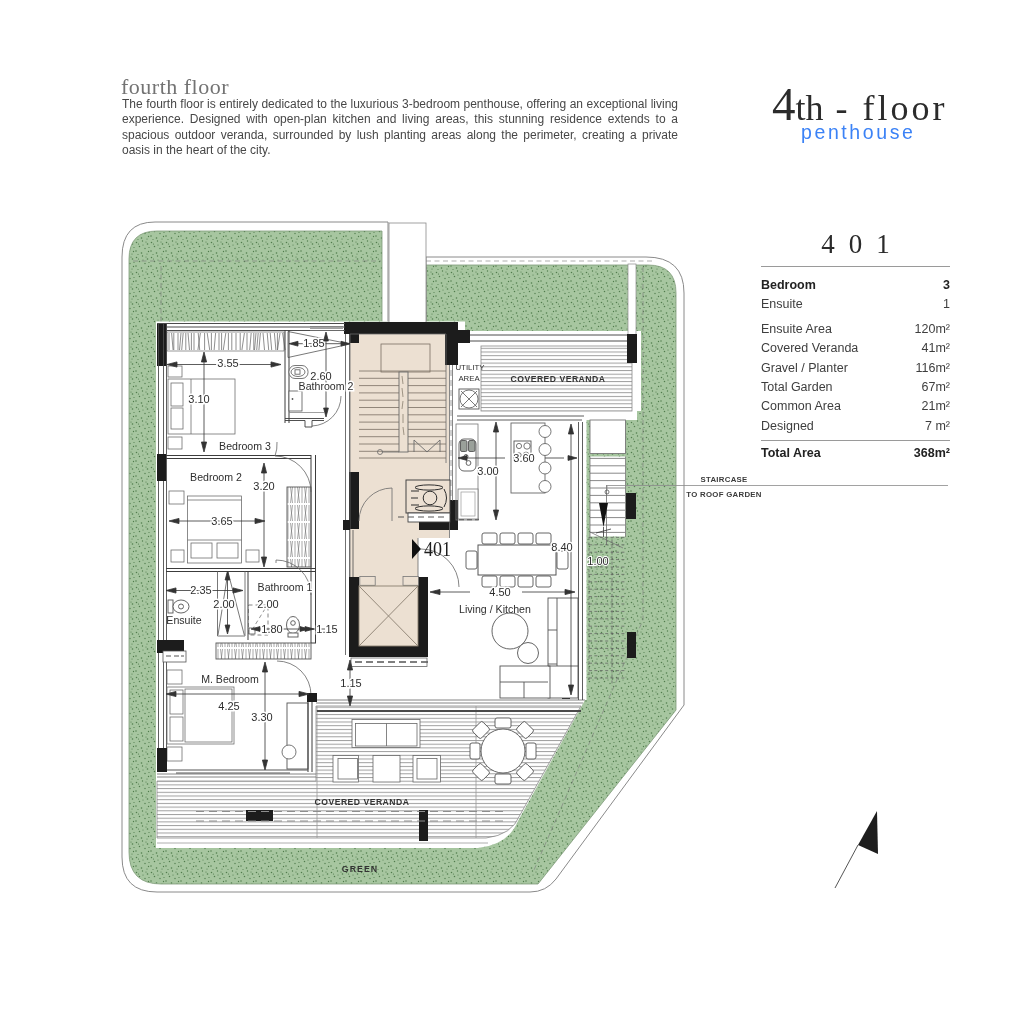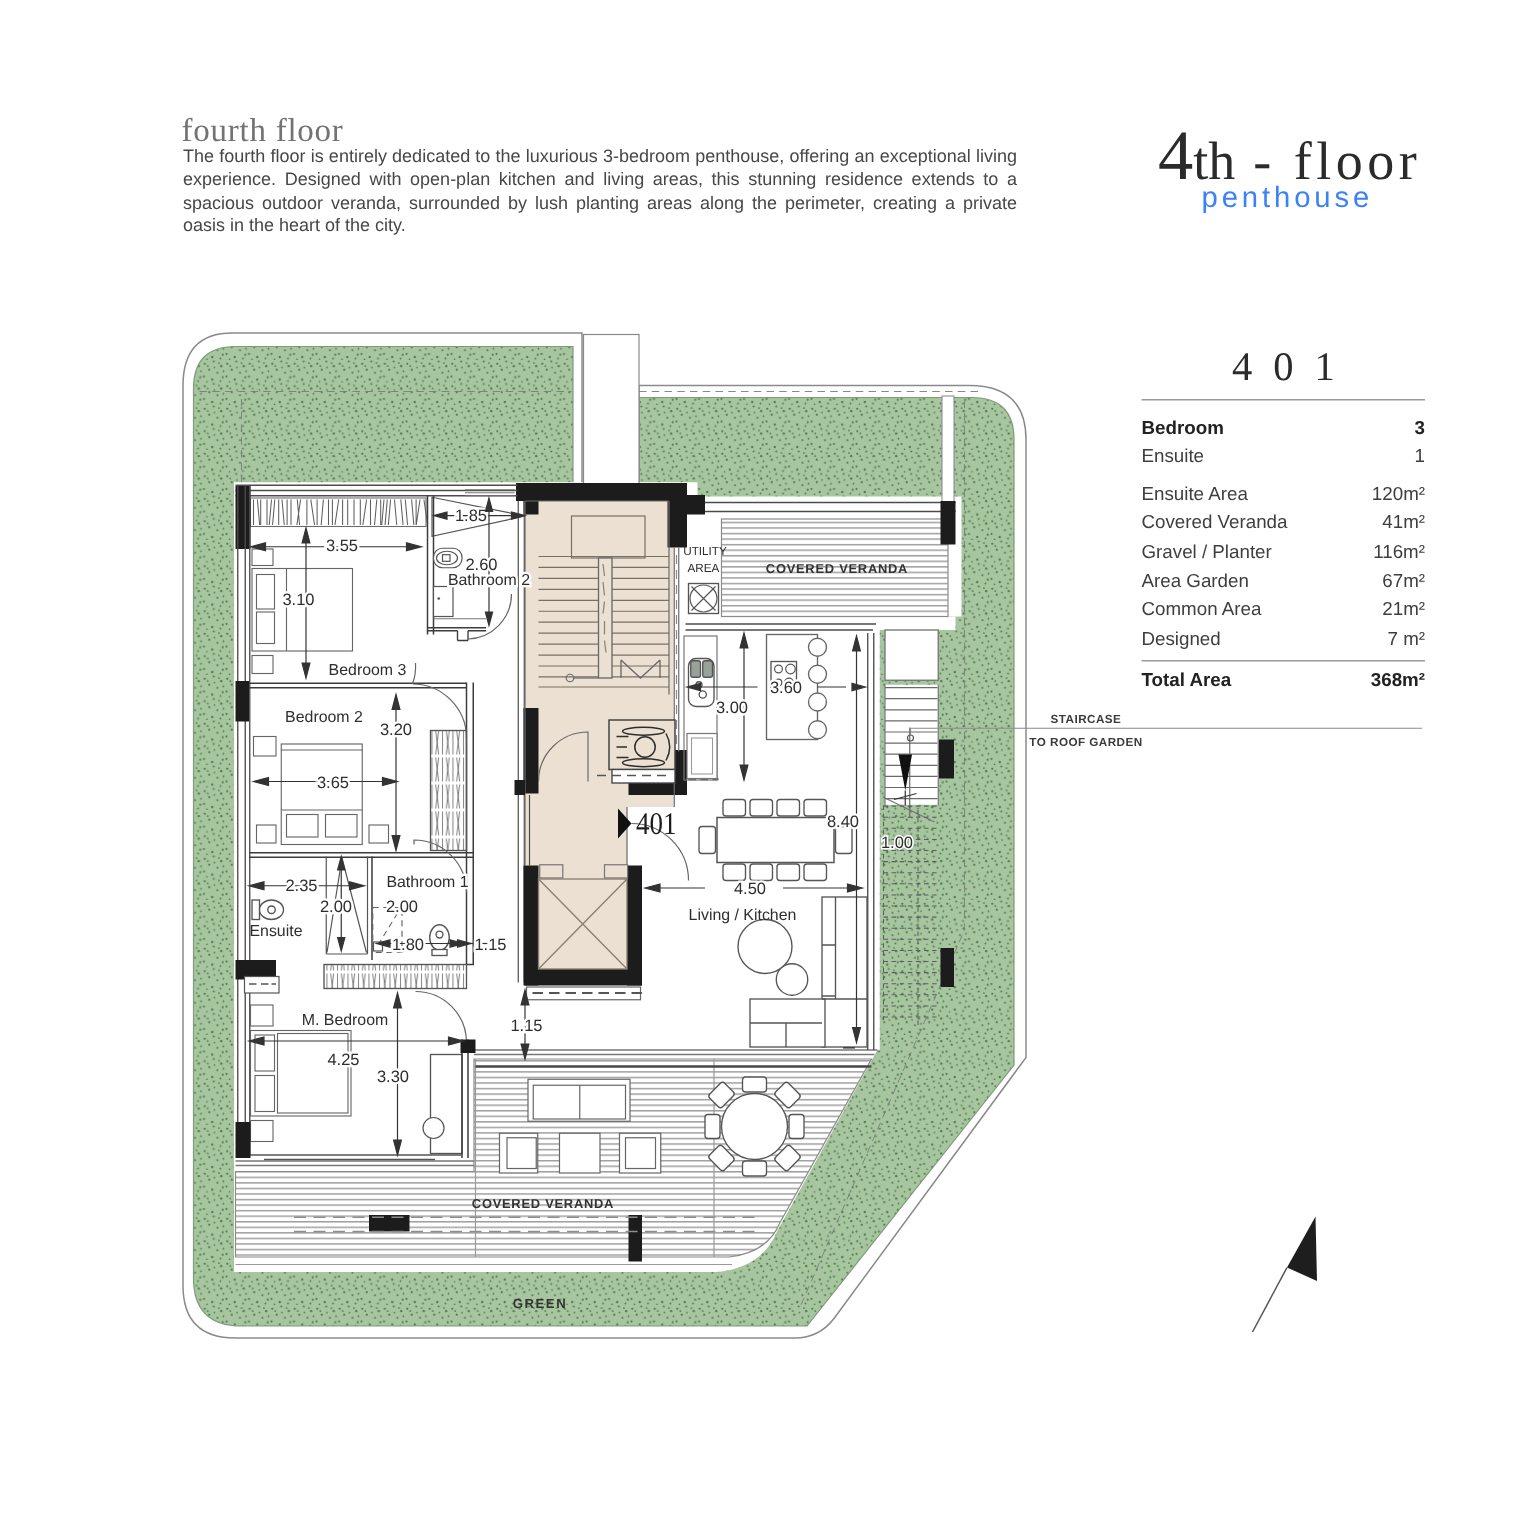--- a/index.html
+++ b/index.html
@@ -54,21 +54,21 @@
       <span>Covered Veranda</span>
       <span>41m²</span>
     </div>
 
   <div class="row">
       <span>Gravel / Planter</span>
       <span>116m²</span>
     </div>
 
   <div class="row">
-      <span>Area Garden</span>
+      <span>Total Garden</span>
       <span>67m²</span>
     </div>
 
   <div class="row">
       <span>Common Area</span>
       <span>21m²</span>
     </div>
 
   <div class="row">
       <span>Designed</span>

